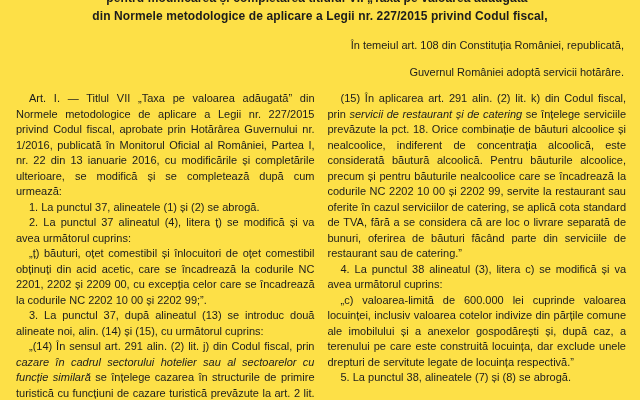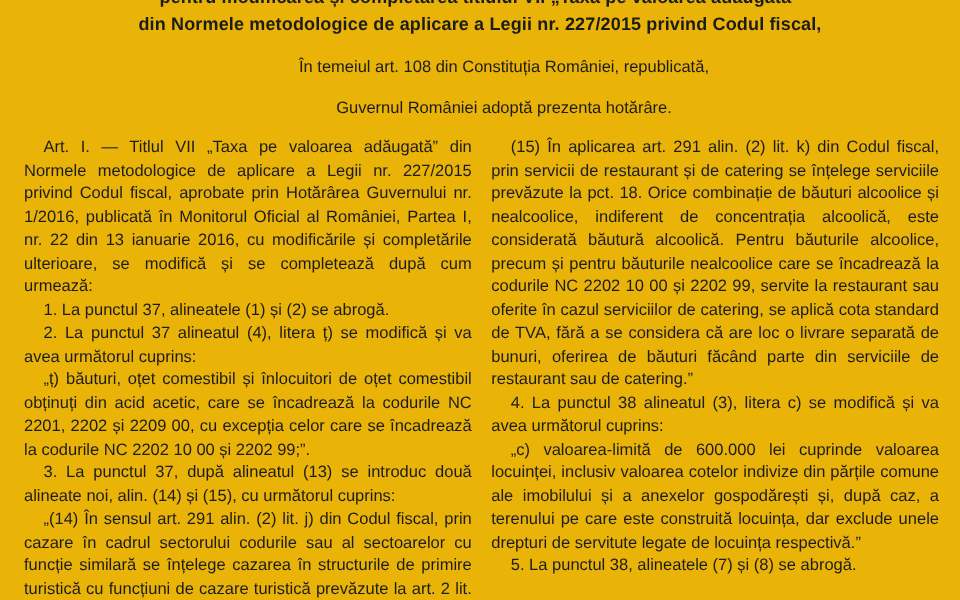--- a/index.html
+++ b/index.html
@@ -1,60 +1,60 @@
 <!DOCTYPE html>
 <html><head>
 <meta charset="utf-8">
 <style>
   html,body{margin:0;padding:0;background:#ffffff;}
   .page{
     width:640px;height:400px;overflow:hidden;position:relative;
-    background:#eab308;color:#1c1c1c;
+    background:#fde047;color:#1c1c1c;
     font-family:"Liberation Sans","DejaVu Sans",sans-serif;
   }
   .content{margin-top:-11px;}
   .title-block{
     text-align:center;font-weight:bold;font-size:12px;line-height:18px;
     letter-spacing:.1px;
   }
   .preamble{margin:12px 16px 0 16px;font-size:11px;line-height:16px;}
-  .preamble .para{text-indent:32px;text-align:center;margin:0 0 11px 0;}
+  .preamble .para{text-indent:32px;text-align:right;margin:0 0 11px 0;}
   .columns{
     display:flex;gap:13px;padding:0 14px 0 16px;margin-top:4px;
     font-size:11px;line-height:15.5px;
   }
   .col{flex:1 1 0;min-width:0;}
   .col .para{margin:0;text-indent:13px;text-align:justify;text-justify:inter-word;}
   .b{font-weight:normal;}
-  .i{}
+  .i{font-style:italic;}
 </style>
 </head>
 <body>
 
 <div class="page">
   <div class="content">
 
     <div class="title-block">
       <div class="title-line">pentru modificarea și completarea titlului VII „Taxa pe valoarea adăugată”</div>
       <div class="title-line">din Normele metodologice de aplicare a Legii nr. 227/2015 privind Codul fiscal,</div>
     </div>
 
     <div class="preamble">
         <p class="para"><span>În temeiul art. 108 din Constituția României, republicată,</span></p>
-        <p class="para"><span class="b">Guvernul României</span><span> adoptă prezenta hotărâre.</span></p>
+        <p class="para"><span class="b">Guvernul României</span><span> adoptă servicii hotărâre.</span></p>
       </div>
 
     <div class="columns">
       <div class="col">
           <p class="para"><span class="b">Art. I.</span><span> — Titlul VII „Taxa pe valoarea adăugată” din Normele metodologice de aplicare a Legii nr. 227/2015 privind Codul fiscal, aprobate prin Hotărârea Guvernului nr. 1/2016, publicată în Monitorul Oficial al României, Partea I, nr. 22 din 13 ianuarie 2016, cu modificările și completările ulterioare, se modifică și se completează după cum urmează:</span></p>
           <p class="para"><span class="b">1. La punctul 37, alineatele (1) și (2) se abrogă.</span></p>
           <p class="para"><span class="b">2. La punctul 37 alineatul (4), litera ț) se modifică și va avea următorul cuprins:</span></p>
           <p class="para"><span>„ț) băuturi, oțet comestibil și înlocuitori de oțet comestibil obținuți din acid acetic, care se încadrează la codurile NC 2201, 2202 și 2209 00, cu excepția celor care se încadrează la codurile NC 2202 10 00 și 2202 99;”.</span></p>
           <p class="para"><span class="b">3. La punctul 37, după alineatul (13) se introduc două alineate noi, alin. (14) și (15), cu următorul cuprins:</span></p>
-          <p class="para"><span>„(14) În sensul art. 291 alin. (2) lit. j) din Codul fiscal, prin </span><span class="i">cazare în cadrul sectorului codurile sau al sectoarelor cu funcție similară</span><span> se înțelege cazarea în structurile de primire turistică cu funcțiuni de cazare turistică prevăzute la art. 2 lit. d) din Ordonanța Guvernului nr. 58/1998 privind organizarea și</span></p>
+          <p class="para"><span>„(14) În sensul art. 291 alin. (2) lit. j) din Codul fiscal, prin </span><span class="i">cazare în cadrul sectorului hotelier sau al sectoarelor cu funcție similară</span><span> se înțelege cazarea în structurile de primire turistică cu funcțiuni de cazare turistică prevăzute la art. 2 lit. d) din Ordonanța Guvernului nr. 58/1998 privind organizarea și</span></p>
         </div>
       <div class="col">
           <p class="para"><span>(15) În aplicarea art. 291 alin. (2) lit. k) din Codul fiscal, prin </span><span class="i">servicii de restaurant și de catering</span><span> se înțelege serviciile prevăzute la pct. 18. Orice combinație de băuturi alcoolice și nealcoolice, indiferent de concentrația alcoolică, este considerată băutură alcoolică. Pentru băuturile alcoolice, precum și pentru băuturile nealcoolice care se încadrează la codurile NC 2202 10 00 și 2202 99, servite la restaurant sau oferite în cazul serviciilor de catering, se aplică cota standard de TVA, fără a se considera că are loc o livrare separată de bunuri, oferirea de băuturi făcând parte din serviciile de restaurant sau de catering.”</span></p>
           <p class="para"><span class="b">4. La punctul 38 alineatul (3), litera c) se modifică și va avea următorul cuprins:</span></p>
           <p class="para"><span>„c) valoarea-limită de 600.000 lei cuprinde valoarea locuinței, inclusiv valoarea cotelor indivize din părțile comune ale imobilului și a anexelor gospodărești și, după caz, a terenului pe care este construită locuința, dar exclude unele drepturi de servitute legate de locuința respectivă.”</span></p>
           <p class="para"><span class="b">5. La punctul 38, alineatele (7) și (8) se abrogă.</span></p>
         </div>
     </div>
 
   </div>

